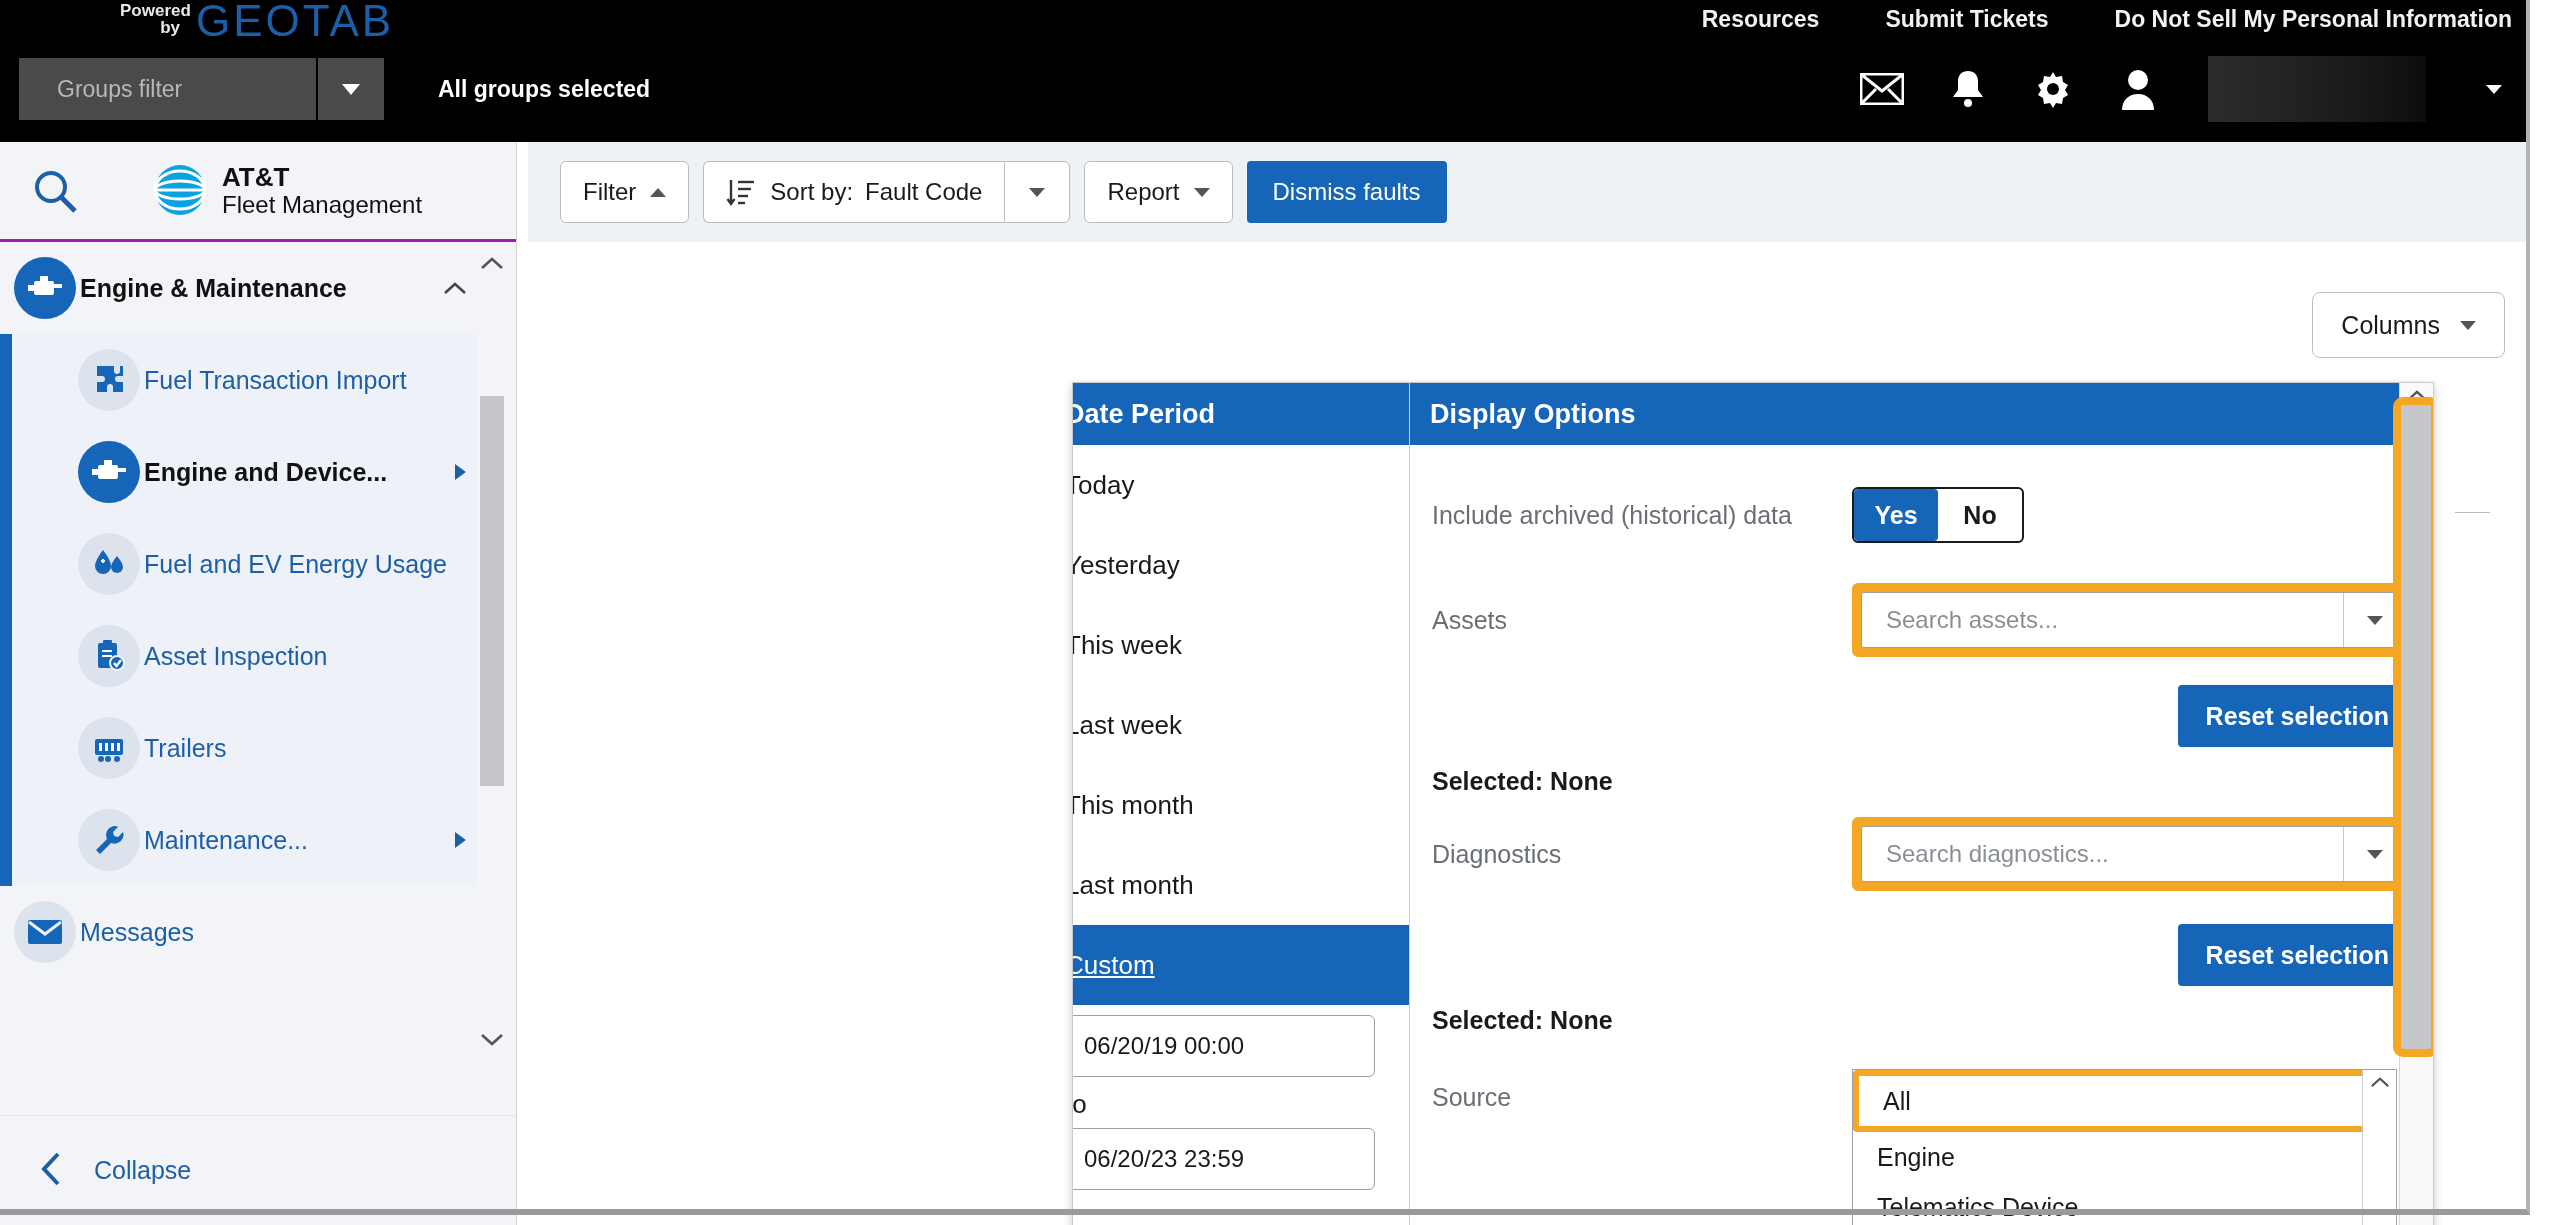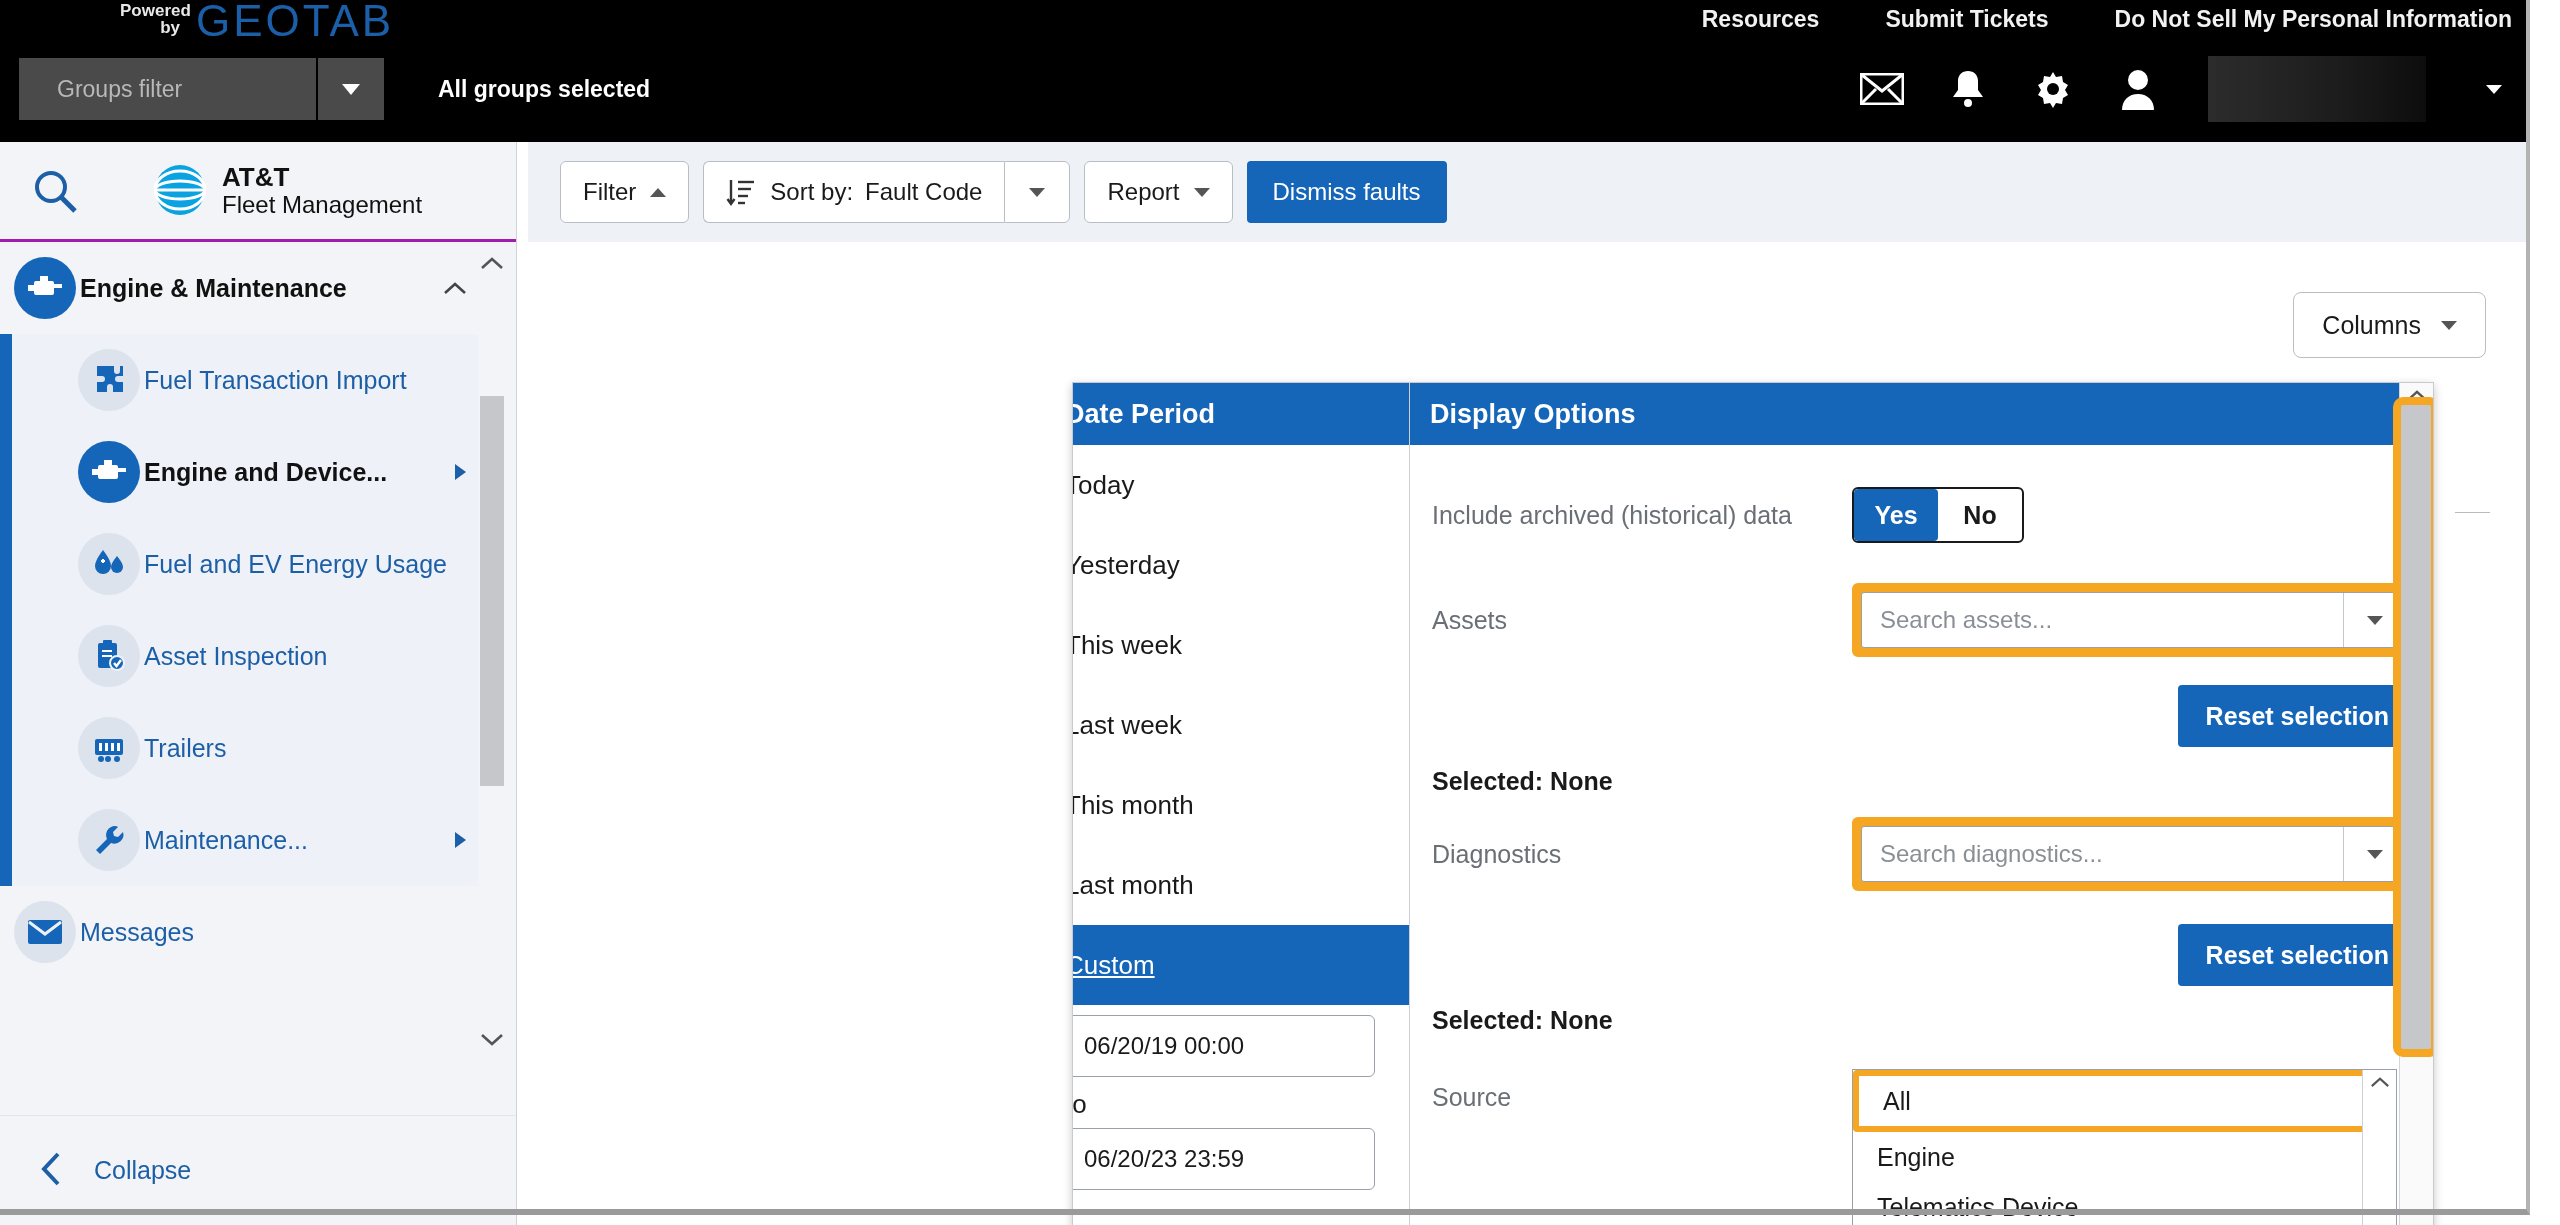--- a/index.html
+++ b/index.html
@@ -158,21 +158,21 @@
     border-top:9px solid #555;
   }
   .tb-primary {
     height: 62px; background:#1565b8; color:#fff; border:none; border-radius:4px;
     display:flex; align-items:center; padding: 0 26px; font-size: 24px; white-space:nowrap;
   }
   .sortico { margin-right: 14px; display:flex; }
 
   .content-body { position:absolute; left:0; top:100px; width:2012px; bottom:0; background:#fff; }
   .columns-btn {
-    position:absolute; right: 44px; top: 50px;
+    position:absolute; right: 25px; top: 50px;
     height: 66px; background:#fff; border:1px solid #b9bec5; border-radius: 8px;
     display:flex; align-items:center; padding: 7px 28px; font-size: 25px; color:#1a1a1a; gap: 20px;
   }
   .content-divider {
     position:absolute; left: 1937px; right: 40px; top: 270px; height:1px; background:#b8bcc2;
   }
 
   
   .filter-panel {
     position:absolute; left: 554px; top: 240px; width: 1362px; height: 945px;
@@ -214,21 +214,21 @@
     font-size: 25px; font-weight: bold;
   }
   .yn-on { background:#1565b8; color:#fff; border-radius: 4px; }
   .yn-off { color:#1a1a1a; }
 
   .hl-box { border: 7px solid #f5a623; border-radius: 6px; padding: 2px; background:#f5a623; }
   .combo {
     display:flex; height: 56px; border:1px solid #9aa0a8; border-radius:3px; background:#fff;
     width: 545px;
   }
-  .combo-text { flex:1; display:flex; align-items:center; padding-left: 18px; font-size: 24px; color:#8a8f96; }
+  .combo-text { flex:1; display:flex; align-items:center; padding-left: 24px; font-size: 24px; color:#8a8f96; }
   .combo-arrow { width: 62px; border-left:1px solid #c3c7cd; display:flex; align-items:center; justify-content:center; }
   .btn-reset {
     background:#1565b8; color:#fff; border:none; border-radius:4px;
     height: 62px; padding: 0 28px; font-size: 25px; font-weight: bold; white-space:nowrap;
   }
   .sel-none { font-size: 25px; color:#1a1a1a; font-weight: bold; padding-left: 22px; }
 
   .listbox {
     width: 545px; border:1px solid #9aa0a8; background:#fff; position:relative;
   }

